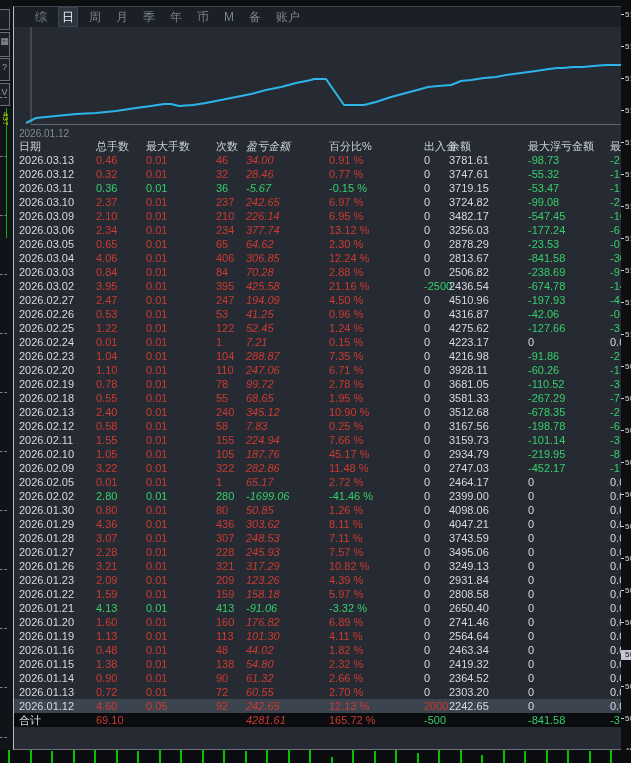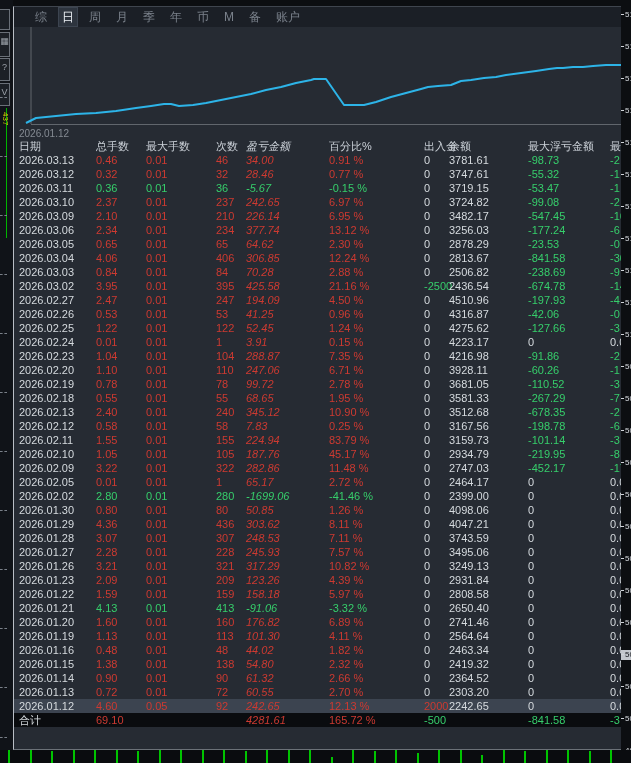--- a/index.html
+++ b/index.html
@@ -319,21 +319,21 @@
           <span class="cell c6 w">0</span>
           <span class="cell c7 w">4275.62</span>
           <span class="cell c8 g">-127.66</span>
           <span class="cell c9 g">-3</span>
         </div>
         <div class="trow">
           <span class="cell c0 w">2026.02.24</span>
           <span class="cell c1 r">0.01</span>
           <span class="cell c2 r">0.01</span>
           <span class="cell c3 r">1</span>
-          <span class="cell c4 r">3.91</span>
+          <span class="cell c4 r">7.21</span>
           <span class="cell c5 r">0.15 %</span>
           <span class="cell c6 w">0</span>
           <span class="cell c7 w">4223.17</span>
           <span class="cell c8 w">0</span>
           <span class="cell c9 w">0.0</span>
         </div>
         <div class="trow">
           <span class="cell c0 w">2026.02.23</span>
           <span class="cell c1 r">1.04</span>
           <span class="cell c2 r">0.01</span>
@@ -404,21 +404,21 @@
           <span class="cell c7 w">3167.56</span>
           <span class="cell c8 g">-198.78</span>
           <span class="cell c9 g">-6</span>
         </div>
         <div class="trow">
           <span class="cell c0 w">2026.02.11</span>
           <span class="cell c1 r">1.55</span>
           <span class="cell c2 r">0.01</span>
           <span class="cell c3 r">155</span>
           <span class="cell c4 r">224.94</span>
-          <span class="cell c5 r">83.79 %</span>
+          <span class="cell c5 r">7.66 %</span>
           <span class="cell c6 w">0</span>
           <span class="cell c7 w">3159.73</span>
           <span class="cell c8 g">-101.14</span>
           <span class="cell c9 g">-3</span>
         </div>
         <div class="trow">
           <span class="cell c0 w">2026.02.10</span>
           <span class="cell c1 r">1.05</span>
           <span class="cell c2 r">0.01</span>
           <span class="cell c3 r">105</span>

